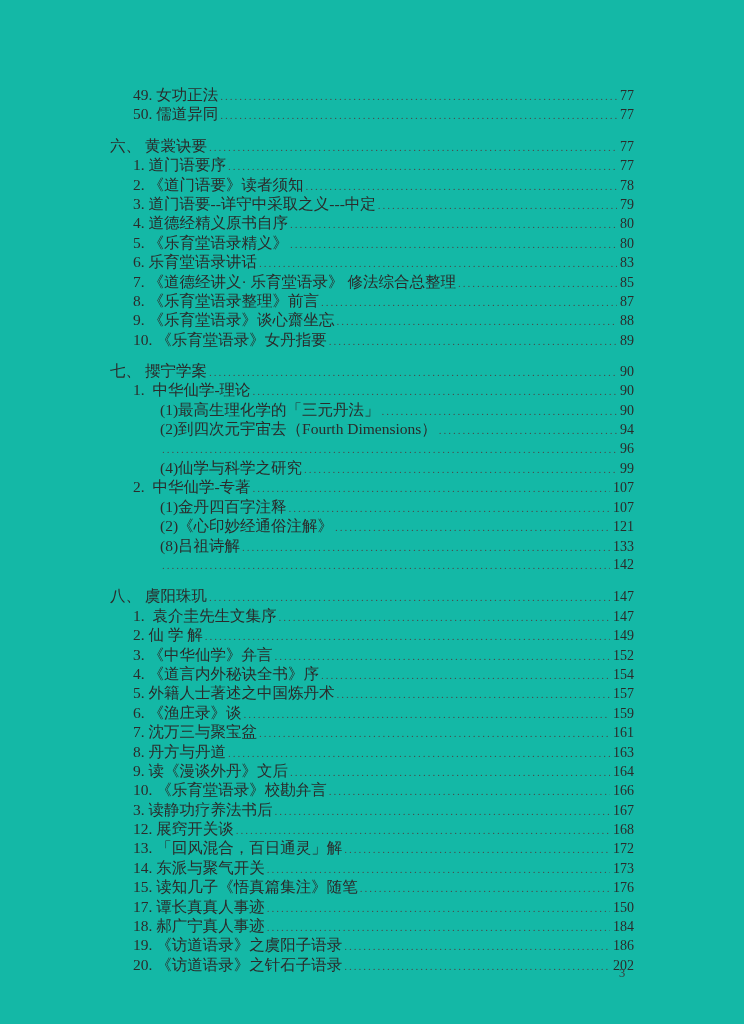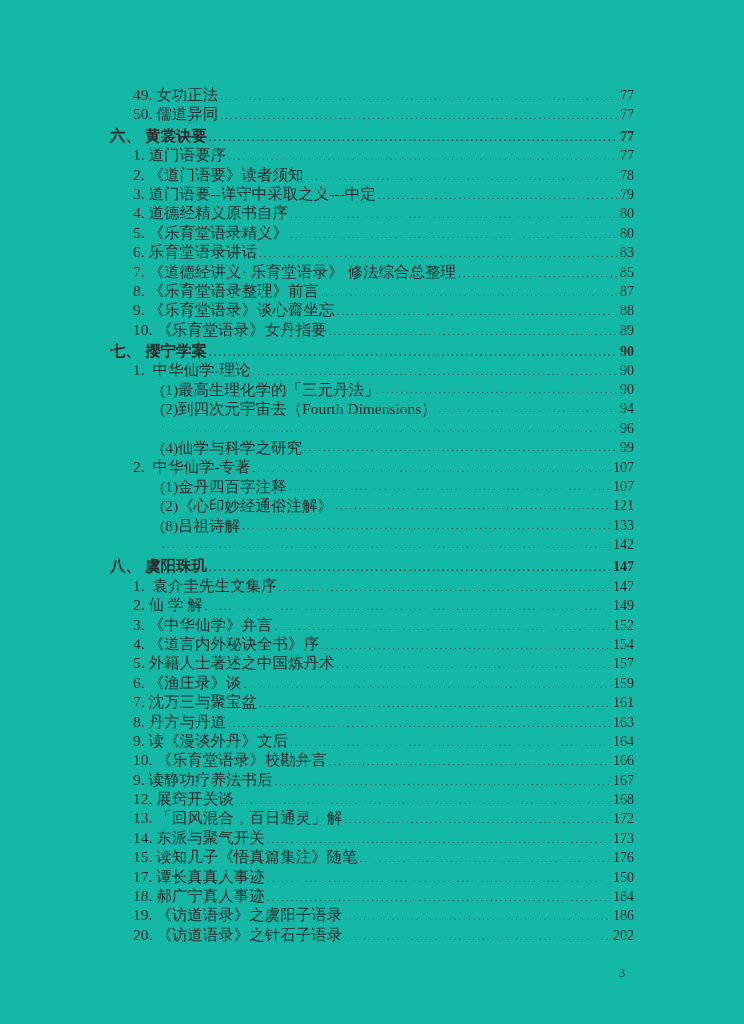--- a/index.html
+++ b/index.html
@@ -25,23 +25,23 @@
   .toc-row {
     display: flex;
     align-items: baseline;
     height: 19.4px;
     line-height: 19.4px;
     font-size: 15.5px;
     color: #2b2b2b;
     white-space: nowrap;
     overflow: hidden;
   }
-  .toc-row.indent-0 { padding-left: 0; margin-top: 2px; font-weight: bold; }
+  .toc-row.indent-0 { padding-left: 0; margin-top: 12px; }
   .toc-row.indent-1 { padding-left: 23px; }
-  .toc-row.indent-2 { padding-left: 50px; align-items: flex-end; }
+  .toc-row.indent-2 { padding-left: 50px; }
   .title {
     white-space: pre;
     flex: 0 0 auto;
   }
   .leader {
     flex: 1 1 auto;
     overflow: hidden;
     margin: 0 3px 0 2px;
     font-size: 11px;
     letter-spacing: 2px;
@@ -270,21 +270,21 @@
     <span class="pagenum">164</span>
   </div>
 
   <div class="toc-row indent-1">
     <span class="title">10. 《乐育堂语录》校勘弁言</span>
     <span class="leader">....................................................................................................................................................................................................................................................................</span>
     <span class="pagenum">166</span>
   </div>
 
   <div class="toc-row indent-1">
-    <span class="title">9. 读静功疗养法书后</span>
+    <span class="title">3. 读静功疗养法书后</span>
     <span class="leader">....................................................................................................................................................................................................................................................................</span>
     <span class="pagenum">167</span>
   </div>
 
   <div class="toc-row indent-1">
     <span class="title">12. 展窍开关谈</span>
     <span class="leader">....................................................................................................................................................................................................................................................................</span>
     <span class="pagenum">168</span>
   </div>
 

